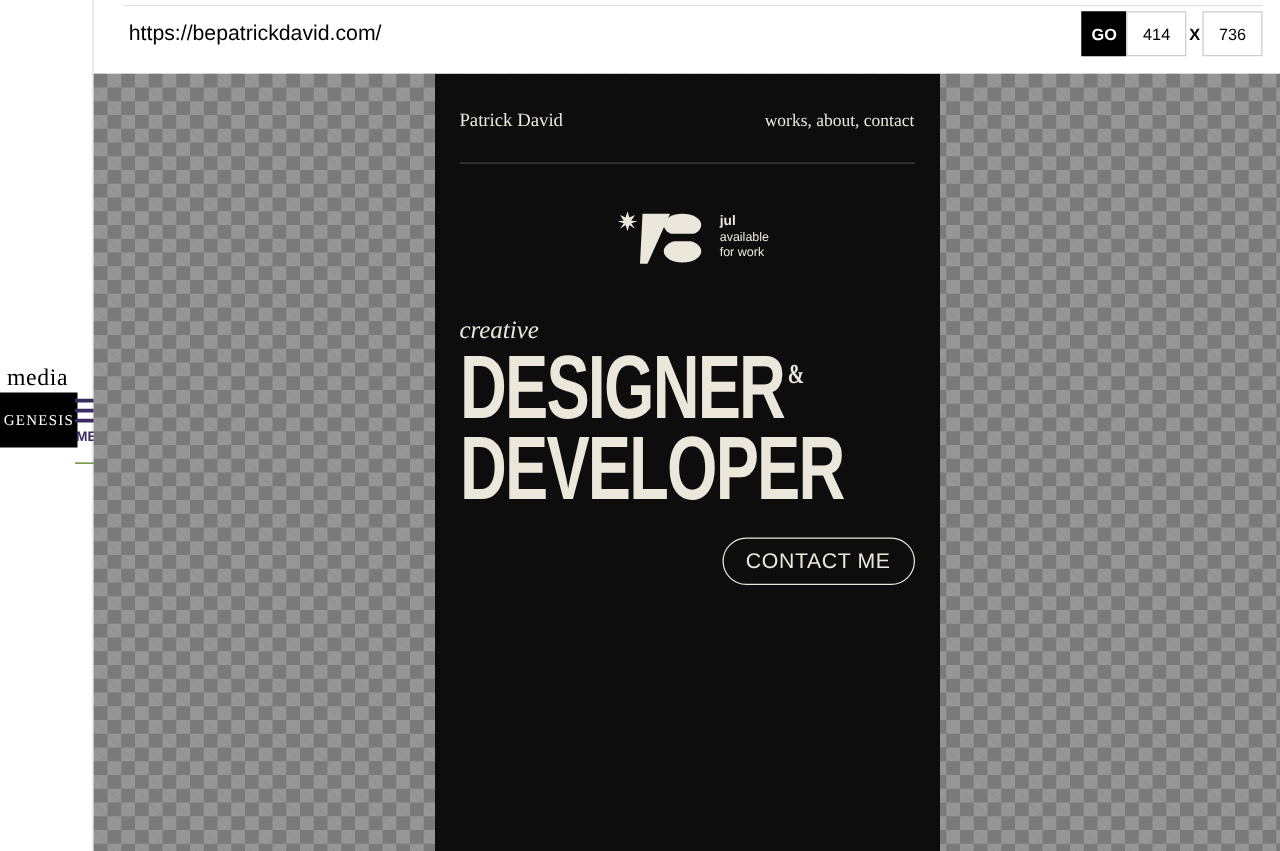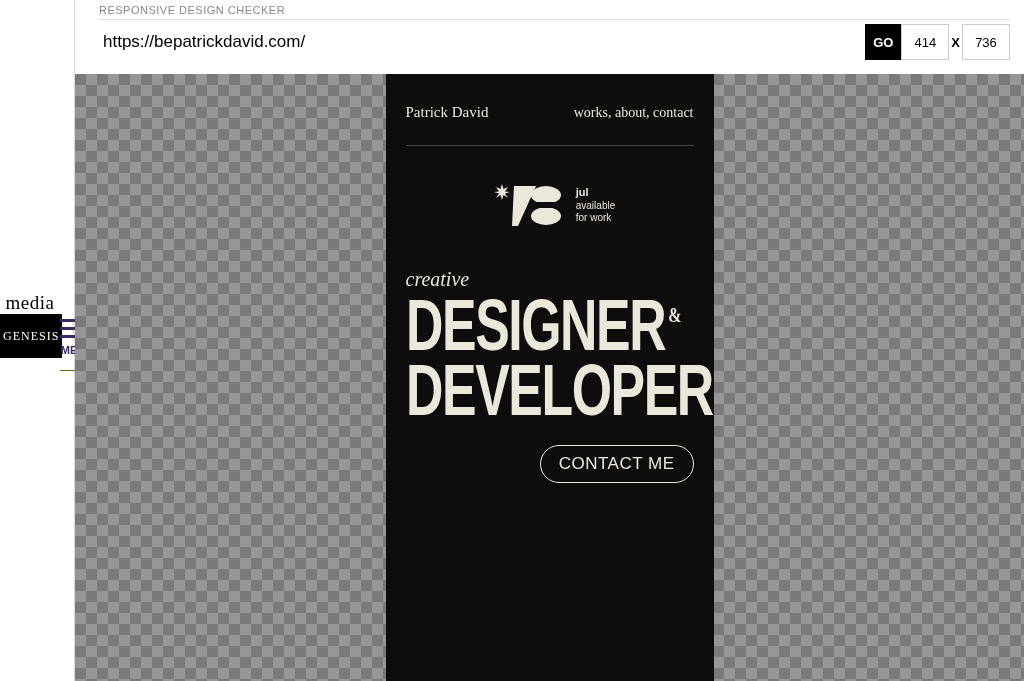--- a/index.html
+++ b/index.html
@@ -140,21 +140,21 @@
       linear-gradient(45deg, #969696 25%, transparent 25%, transparent 75%, #969696 75%);
     background-size: 22px 22px;
     background-position: 0 0, 11px 11px;
     overflow: hidden;
   }
   .device-frame {
     position: absolute;
     left: 50%;
     transform: translateX(-50%);
     top: 0;
-    width: 328px;
+    width: 404px;
     height: 100%;
     background: #0d0d0d;
     color: #ece7db;
     padding: 30px 20px 0 20px;
     font-family: Georgia, 'Times New Roman', serif;
     overflow: hidden;
   }
 
   
   .site-header {
@@ -280,21 +280,20 @@
       <circle cx="18" cy="19" r="3" fill="#000"></circle>
       <line x1="8.5" y1="10.5" x2="15.5" y2="6.5" stroke="#000" stroke-width="2"></line>
       <line x1="8.5" y1="13.5" x2="15.5" y2="17.5" stroke="#000" stroke-width="2"></line>
     </svg>
   </div>
 </div>
 
 <div class="main">
 
   <div class="topbar">
-    <div class="topbar-title">RESPONSIVE DESIGN CHECKER</div>
     <div class="url-row">
       <input class="url-input" type="text" value="https://bepatrickdavid.com/" style="">
       <button class="go-btn">GO</button>
       <input class="dim-input" type="text" value="414" style="">
       <span class="dim-sep">X</span>
       <input class="dim-input" type="text" value="736" style="">
     </div>
   </div>
 
   <div class="stage">

